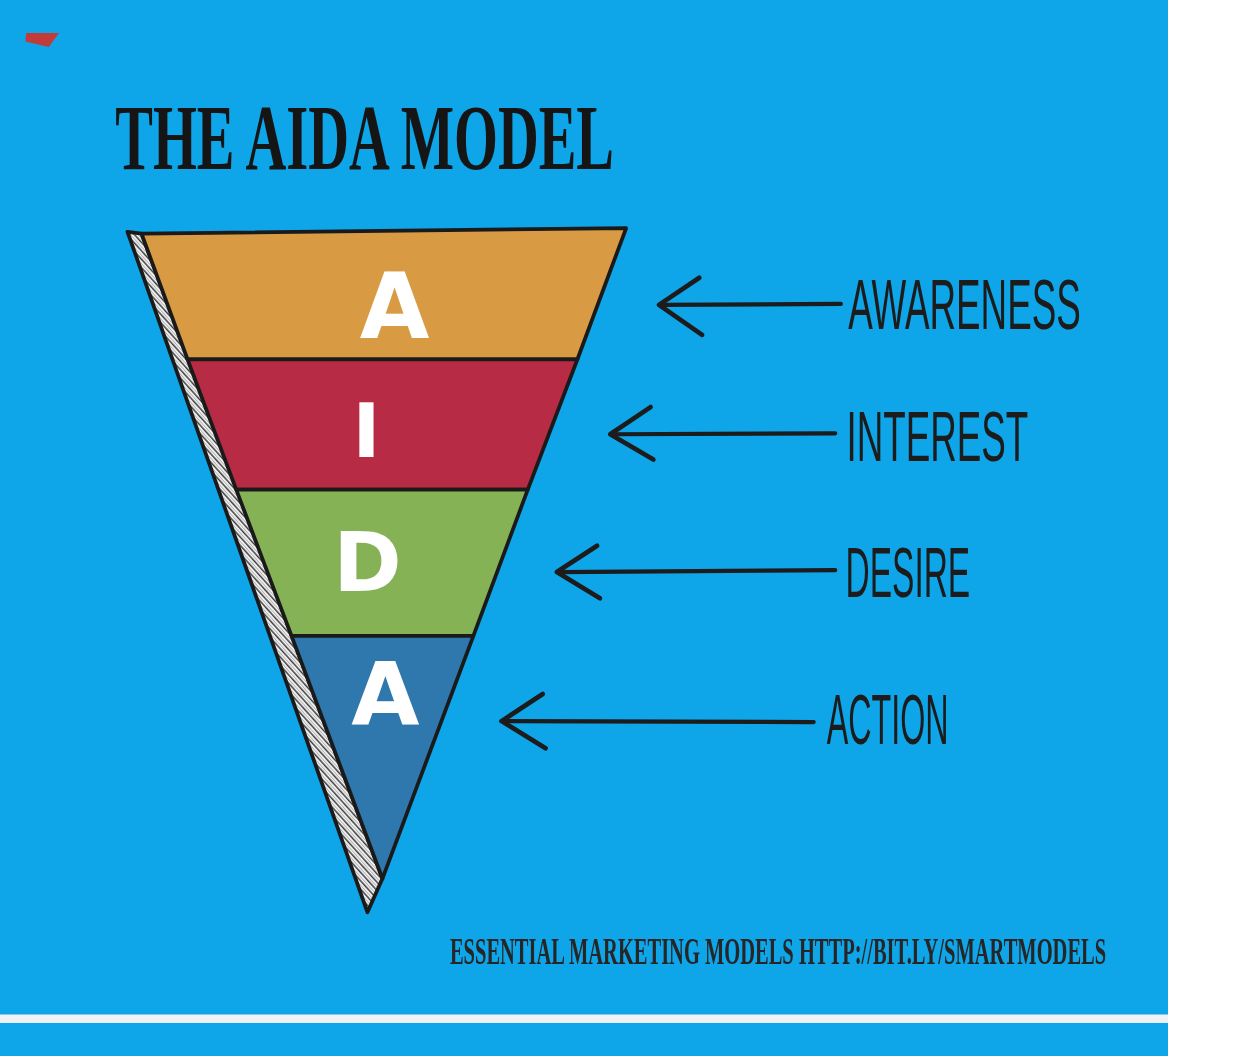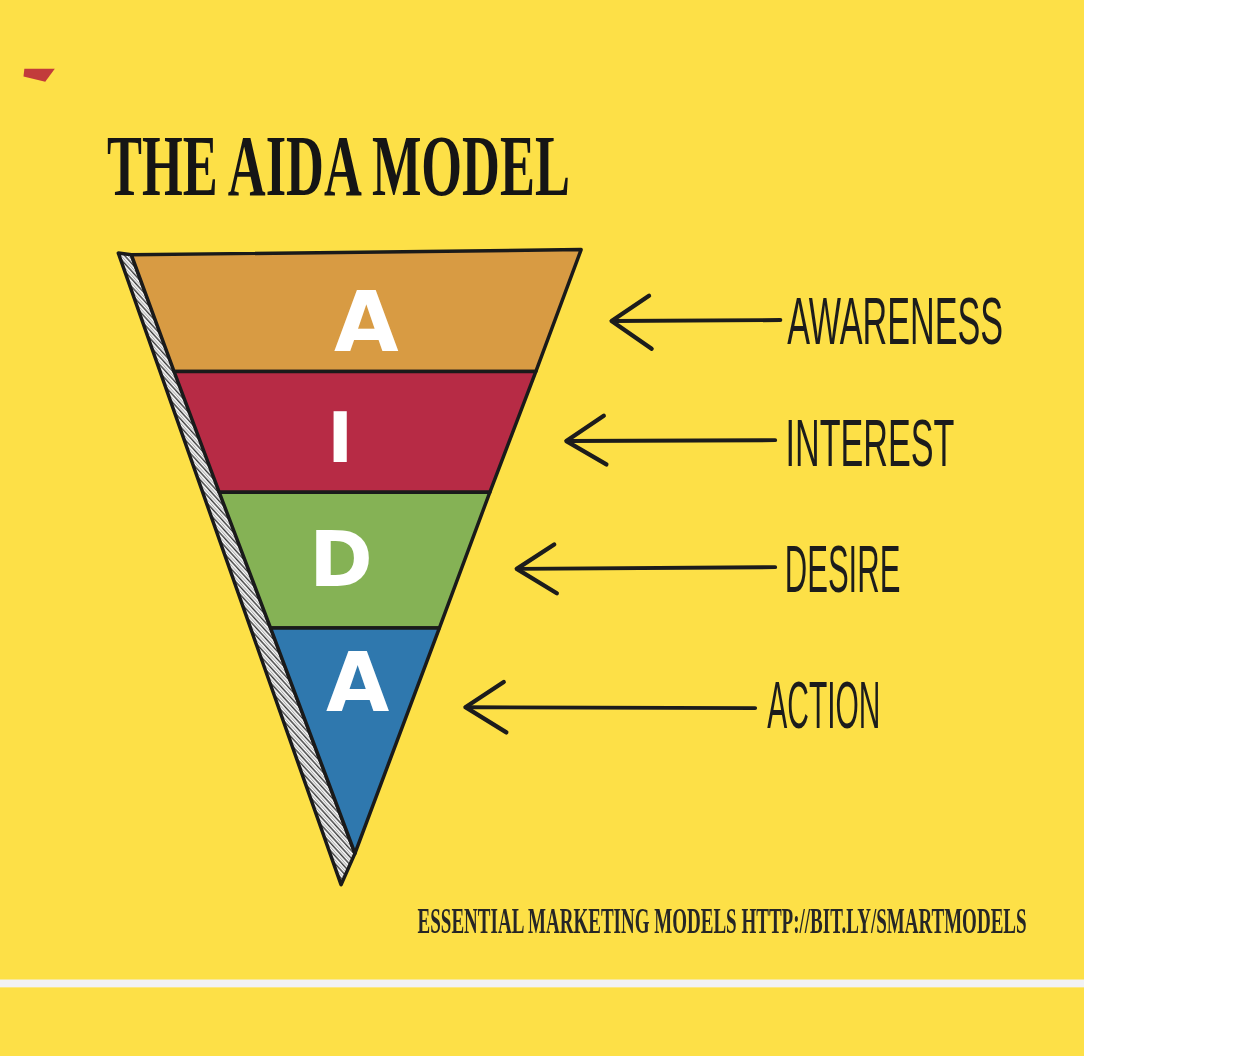--- a/index.html
+++ b/index.html
@@ -1,19 +1,19 @@
 <!DOCTYPE html>
 <html><head>
 <meta charset="utf-8">
 <style>
   html,body{margin:0;padding:0;background:#ffffff;}
   .stage{
     position:relative;
-    width:1084px;height:1056px;
-    background:#fde047;
+    width:1168px;height:1056px;
+    background:#0ea5e9;
     overflow:hidden;
     font-family:"Liberation Sans",sans-serif;
   }
   svg{display:block;width:100%;height:100%;}
   .title-text{
     font-family:"Liberation Serif",serif;
     font-weight:700;
     font-size:100px;
     fill:#151515;
   }

